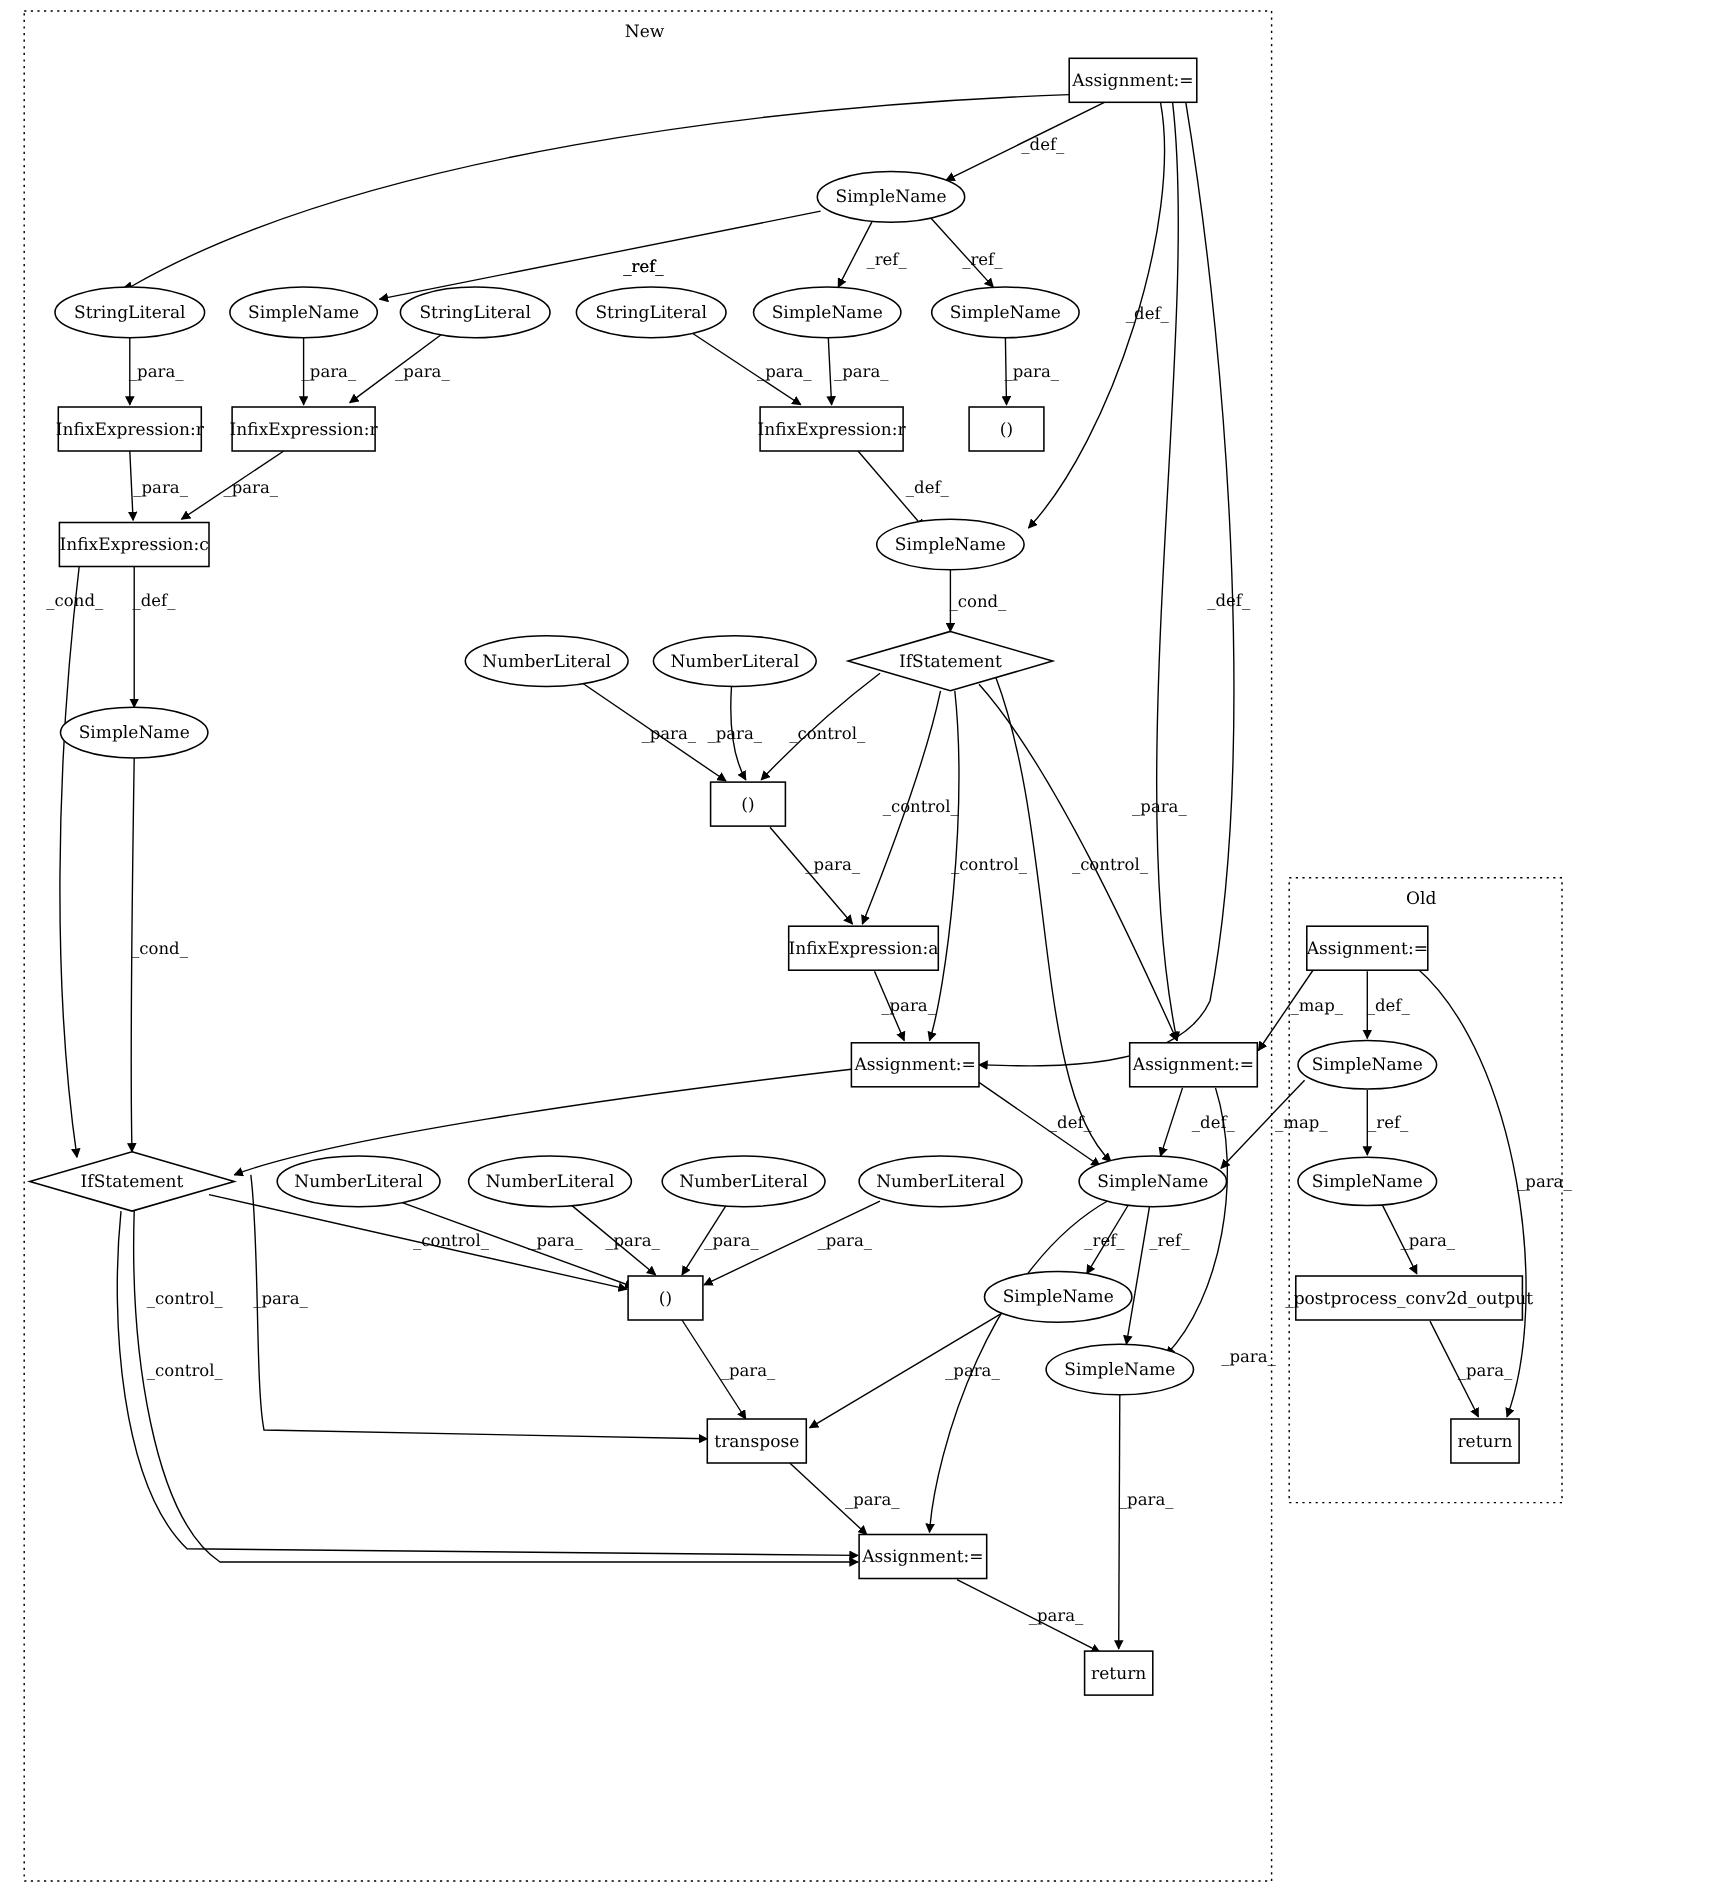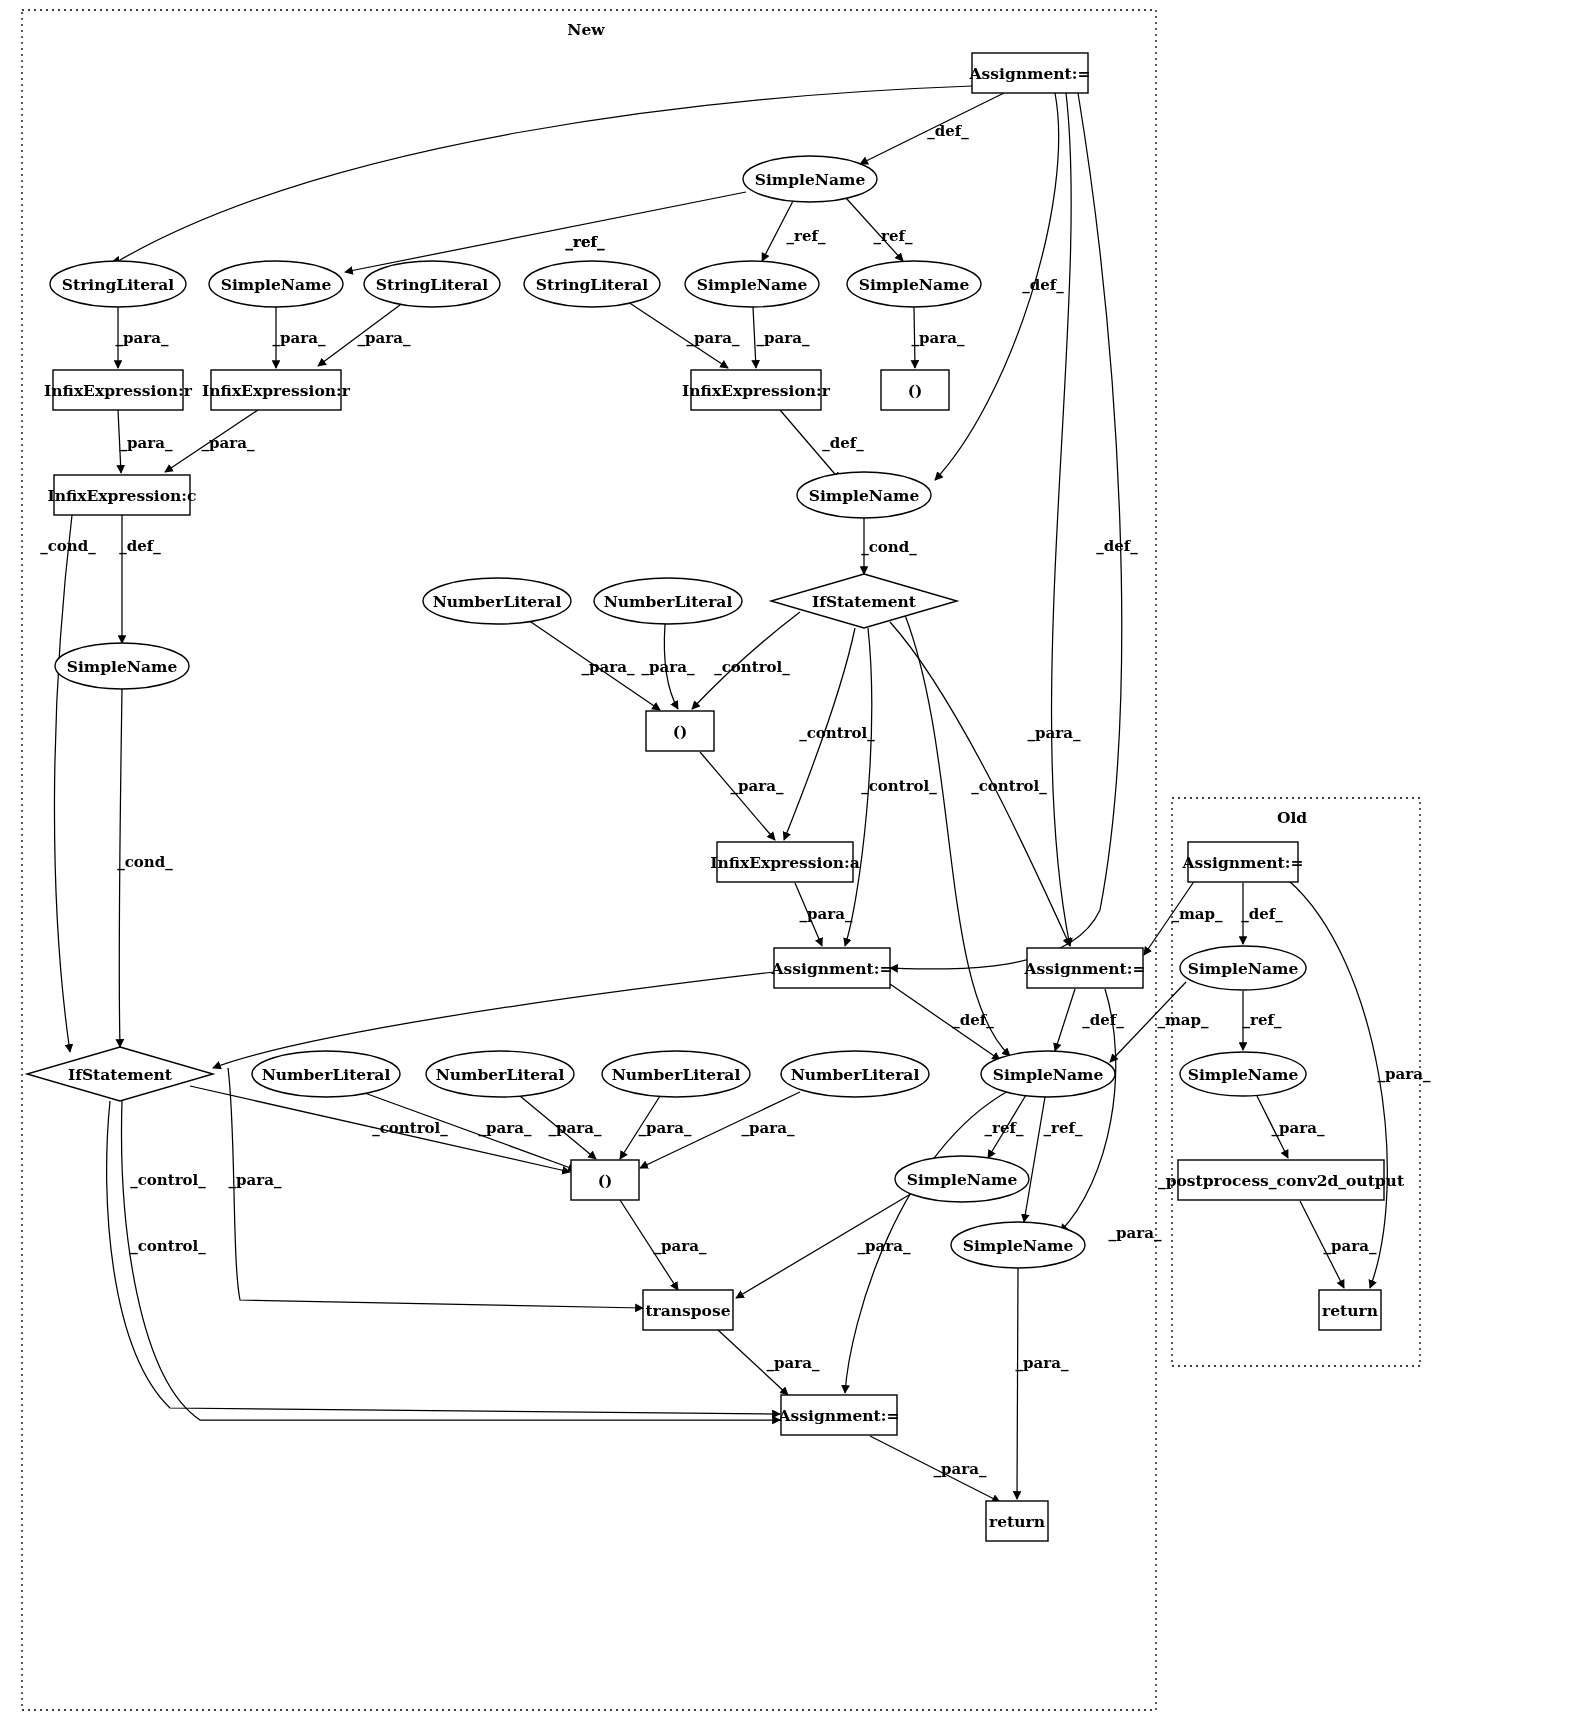--- a/index.html
+++ b/index.html
@@ -1,17 +1,17 @@
 <!DOCTYPE html>
 <html><head>
 <meta charset="utf-8">
 <style>
   html,body{margin:0;padding:0;background:#ffffff;}
   body{width:1576px;height:1724px;font-family:"DejaVu Serif","Liberation Serif",serif;}
-  #stage{position:relative;width:1576px;height:1724px;overflow:hidden;font-weight:bold;}
+  #stage{position:relative;width:1576px;height:1724px;overflow:hidden;}
   svg{display:block;}
   .node-shape{fill:#ffffff;stroke:#000000;stroke-width:1.4;}
   .node-label{font-family:"DejaVu Serif","Liberation Serif",serif;font-size:15.5px;fill:#000;text-anchor:middle;dominant-baseline:central;}
   .edge{fill:none;stroke:#000000;stroke-width:1.25;}
   .edge-label{font-family:"DejaVu Serif","Liberation Serif",serif;font-size:15px;fill:#000;text-anchor:middle;dominant-baseline:central;}
   .cluster-box{fill:none;stroke:#000000;stroke-width:1.3;stroke-dasharray:2 4;}
   .cluster-title{font-family:"DejaVu Serif","Liberation Serif",serif;font-size:15.5px;fill:#000;text-anchor:middle;dominant-baseline:central;}
 </style>
 </head>
 <body>

